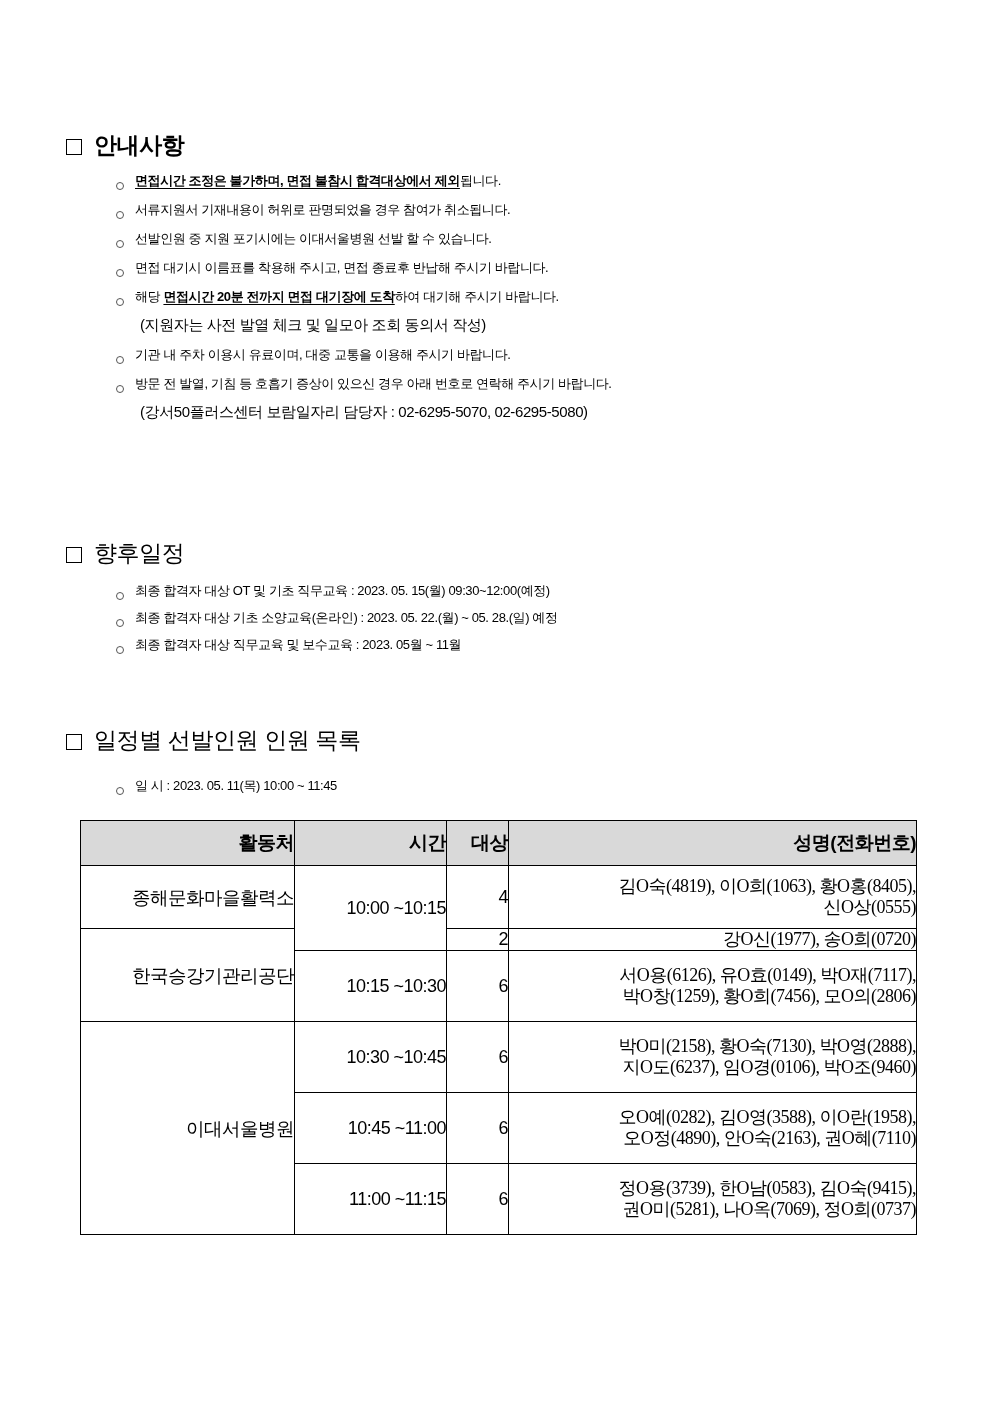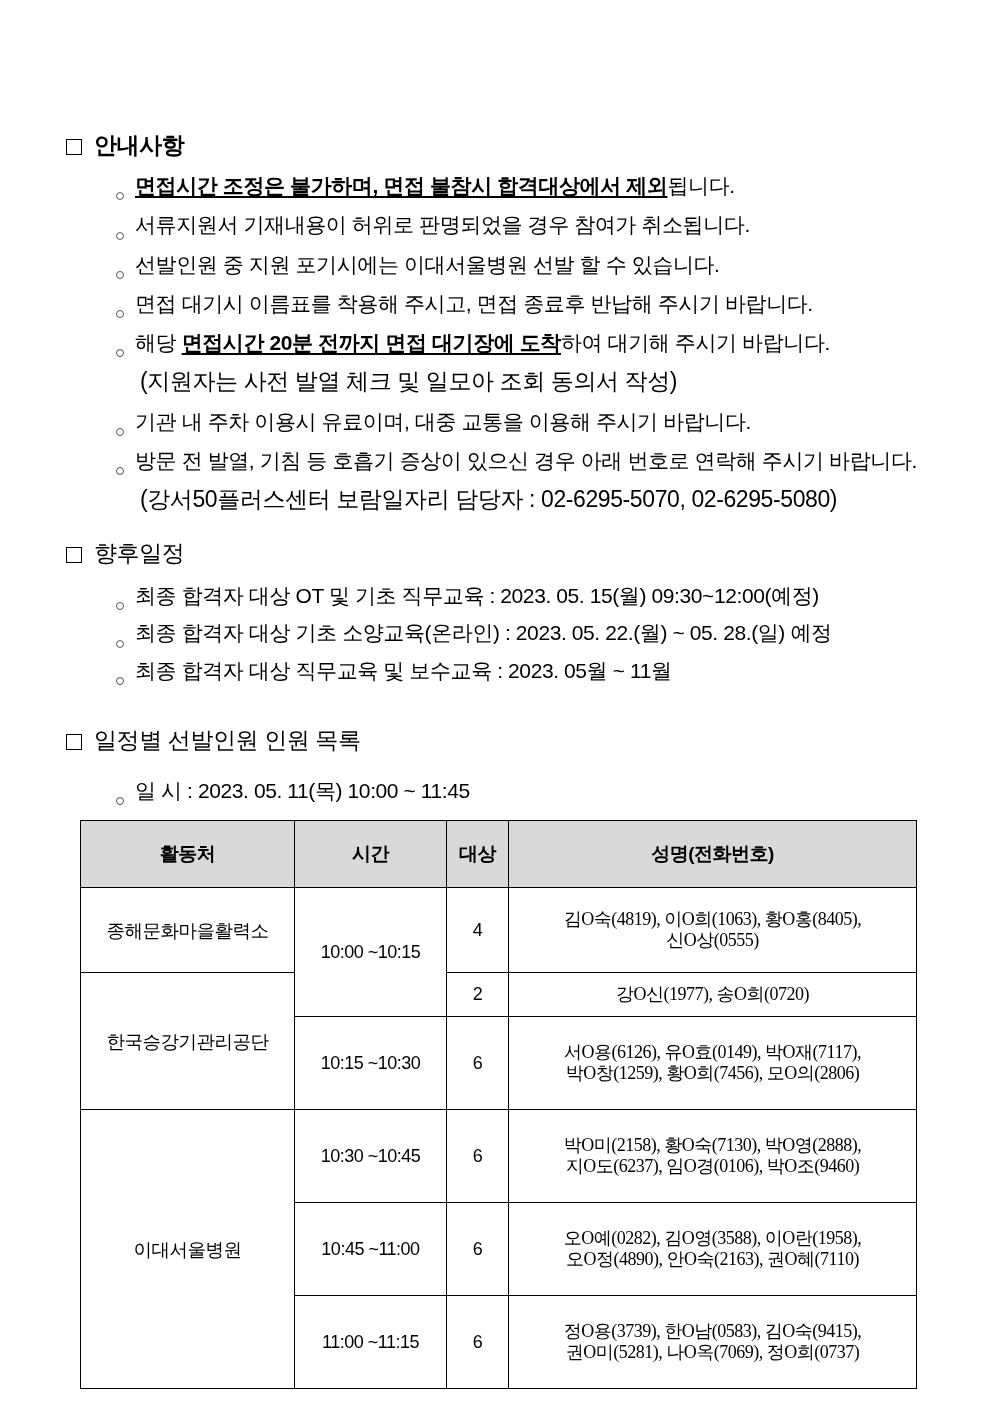--- a/index.html
+++ b/index.html
@@ -51,22 +51,22 @@
     top: 1px;
   }
 
   
   .bullets {
     margin-top: 14px;
     padding-left: 50px;
   }
   .bullet-row {
     display: flex;
-    align-items: flex-end;
-    font-size: 21px;
+    align-items: flex-start;
+    font-size: 13px;
     line-height: 1.34;
     letter-spacing: -0.4px;
     margin-bottom: 11px;
     white-space: nowrap;
   }
   .ci {
     display: inline-block;
     width: 8px;
     height: 8px;
     border: 1.3px solid #555;
@@ -76,21 +76,21 @@
     margin-right: 11px;
     margin-top: 10px;
   }
   .btxt { display: inline-block; }
   .em {
     font-weight: bold;
     text-decoration: underline;
     text-underline-offset: 3px;
   }
   .subline {
-    font-size: 23px;
+    font-size: 15px;
     line-height: 1.34;
     letter-spacing: -0.4px;
     padding-left: 24px;
     margin-top: -2px;
     margin-bottom: 11px;
     white-space: nowrap;
   }
 
   
   #sec-notice   { top: 133px; }
@@ -111,23 +111,23 @@
   table.sched {
     border-collapse: collapse;
     width: 836px;
     table-layout: fixed;
     font-size: 18px;
     letter-spacing: -0.5px;
   }
   table.sched th,
   table.sched td {
     border: 1.4px solid #000;
-    padding: 11px;
+    padding: 0;
     vertical-align: middle;
-    text-align: center;
+    text-align: right;
   }
   table.sched th {
     background: #d9d9d9;
     font-weight: bold;
     font-size: 19px;
     height: 44px;
   }
   td.place   { font-size: 18.5px; }
   td.time    { font-size: 18px; white-space: nowrap; }
   td.count   { font-size: 18px; }

